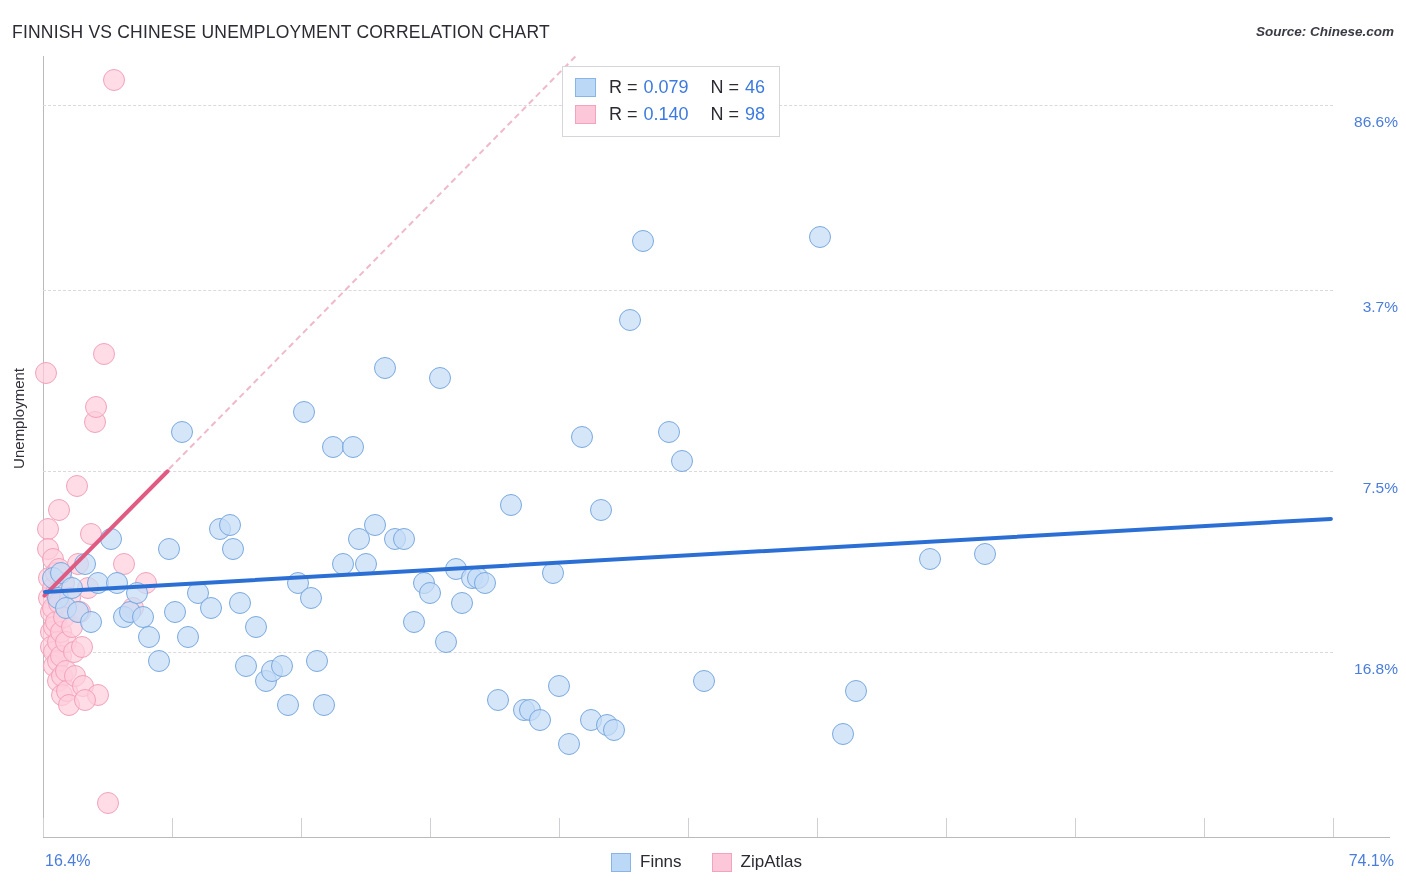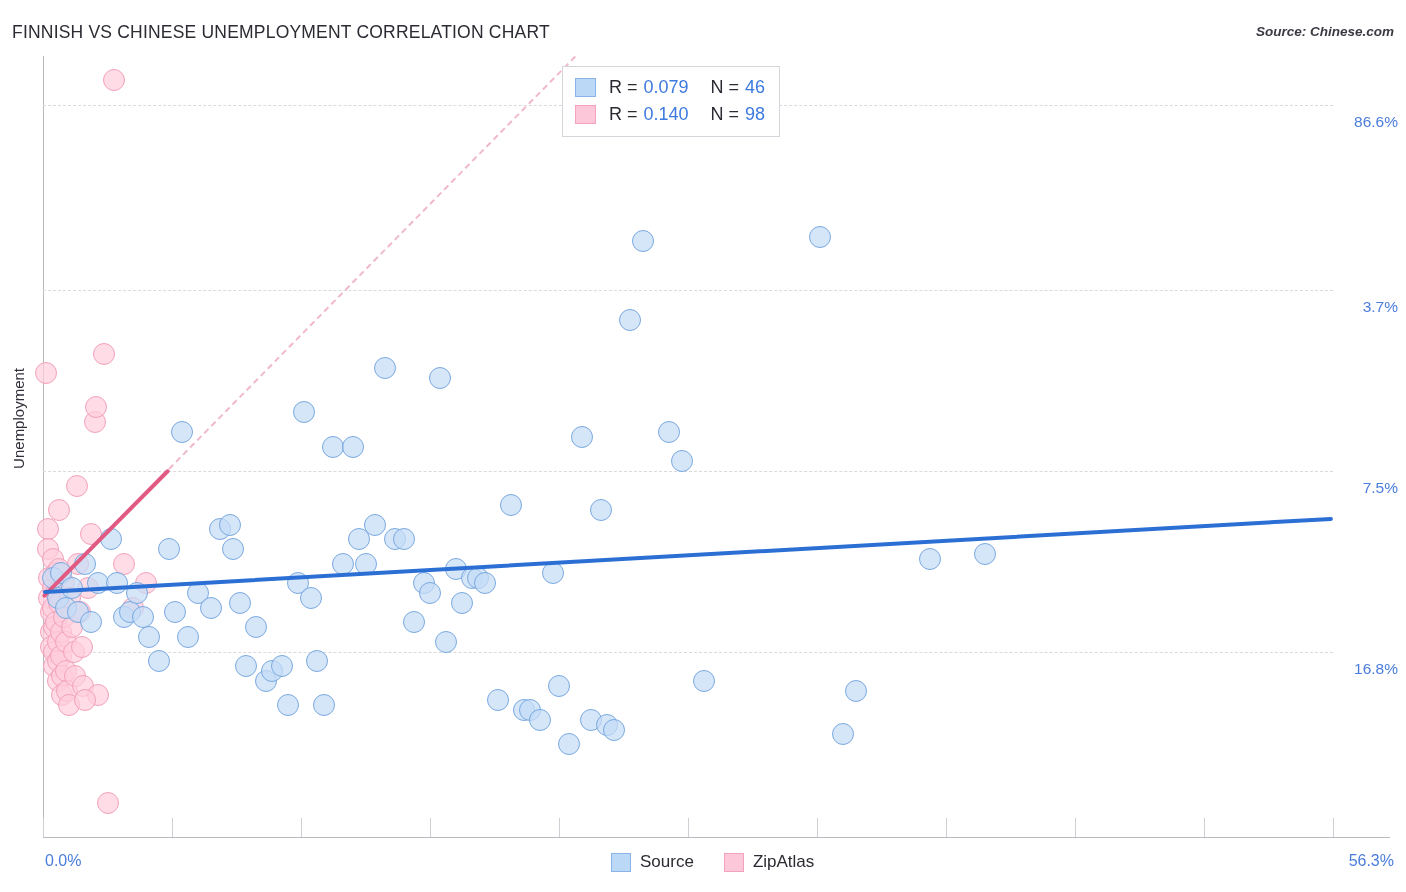--- a/index.html
+++ b/index.html
@@ -297,22 +297,22 @@
       <div class="xtick" style="left: 1204px;"></div>
       <div class="xtick" style="left: 1333px;"></div>
     </div>
   <div id="ylabels-layer">
       <div class="ylabel" style="top: 112.812px;">86.6%</div>
       <div class="ylabel" style="top: 298.3px;">3.7%</div>
       <div class="ylabel" style="top: 478.906px;">7.5%</div>
       <div class="ylabel" style="top: 659.513px;">16.8%</div>
     </div>
 
-  <div class="xlabel" id="xlabel-min">0.0%</div>
-  <div class="xlabel" id="xlabel-max">56.3%</div>
+  <div class="xlabel" id="xlabel-min">16.4%</div>
+  <div class="xlabel" id="xlabel-max">74.1%</div>
 
   <div id="stats-legend">
     <div class="stat-row">
       <span class="swatch blue"></span>
       <span class="stat-label">R =</span>
       <span class="stat-value">0.079</span>
       <span class="stat-gap"></span>
       <span class="stat-label">N =</span>
       <span class="stat-value">46</span>
     </div>
@@ -322,21 +322,21 @@
       <span class="stat-value">0.140</span>
       <span class="stat-gap"></span>
       <span class="stat-label">N =</span>
       <span class="stat-value">98</span>
     </div>
   </div>
 
   <div id="series-legend">
     <div class="series-item">
       <span class="swatch blue"></span>
-      <span class="series-name">Source</span>
+      <span class="series-name">Finns</span>
     </div>
     <div class="series-item">
       <span class="swatch pink"></span>
       <span class="series-name">ZipAtlas</span>
     </div>
   </div>
 
 </div>
 
 </body></html>

